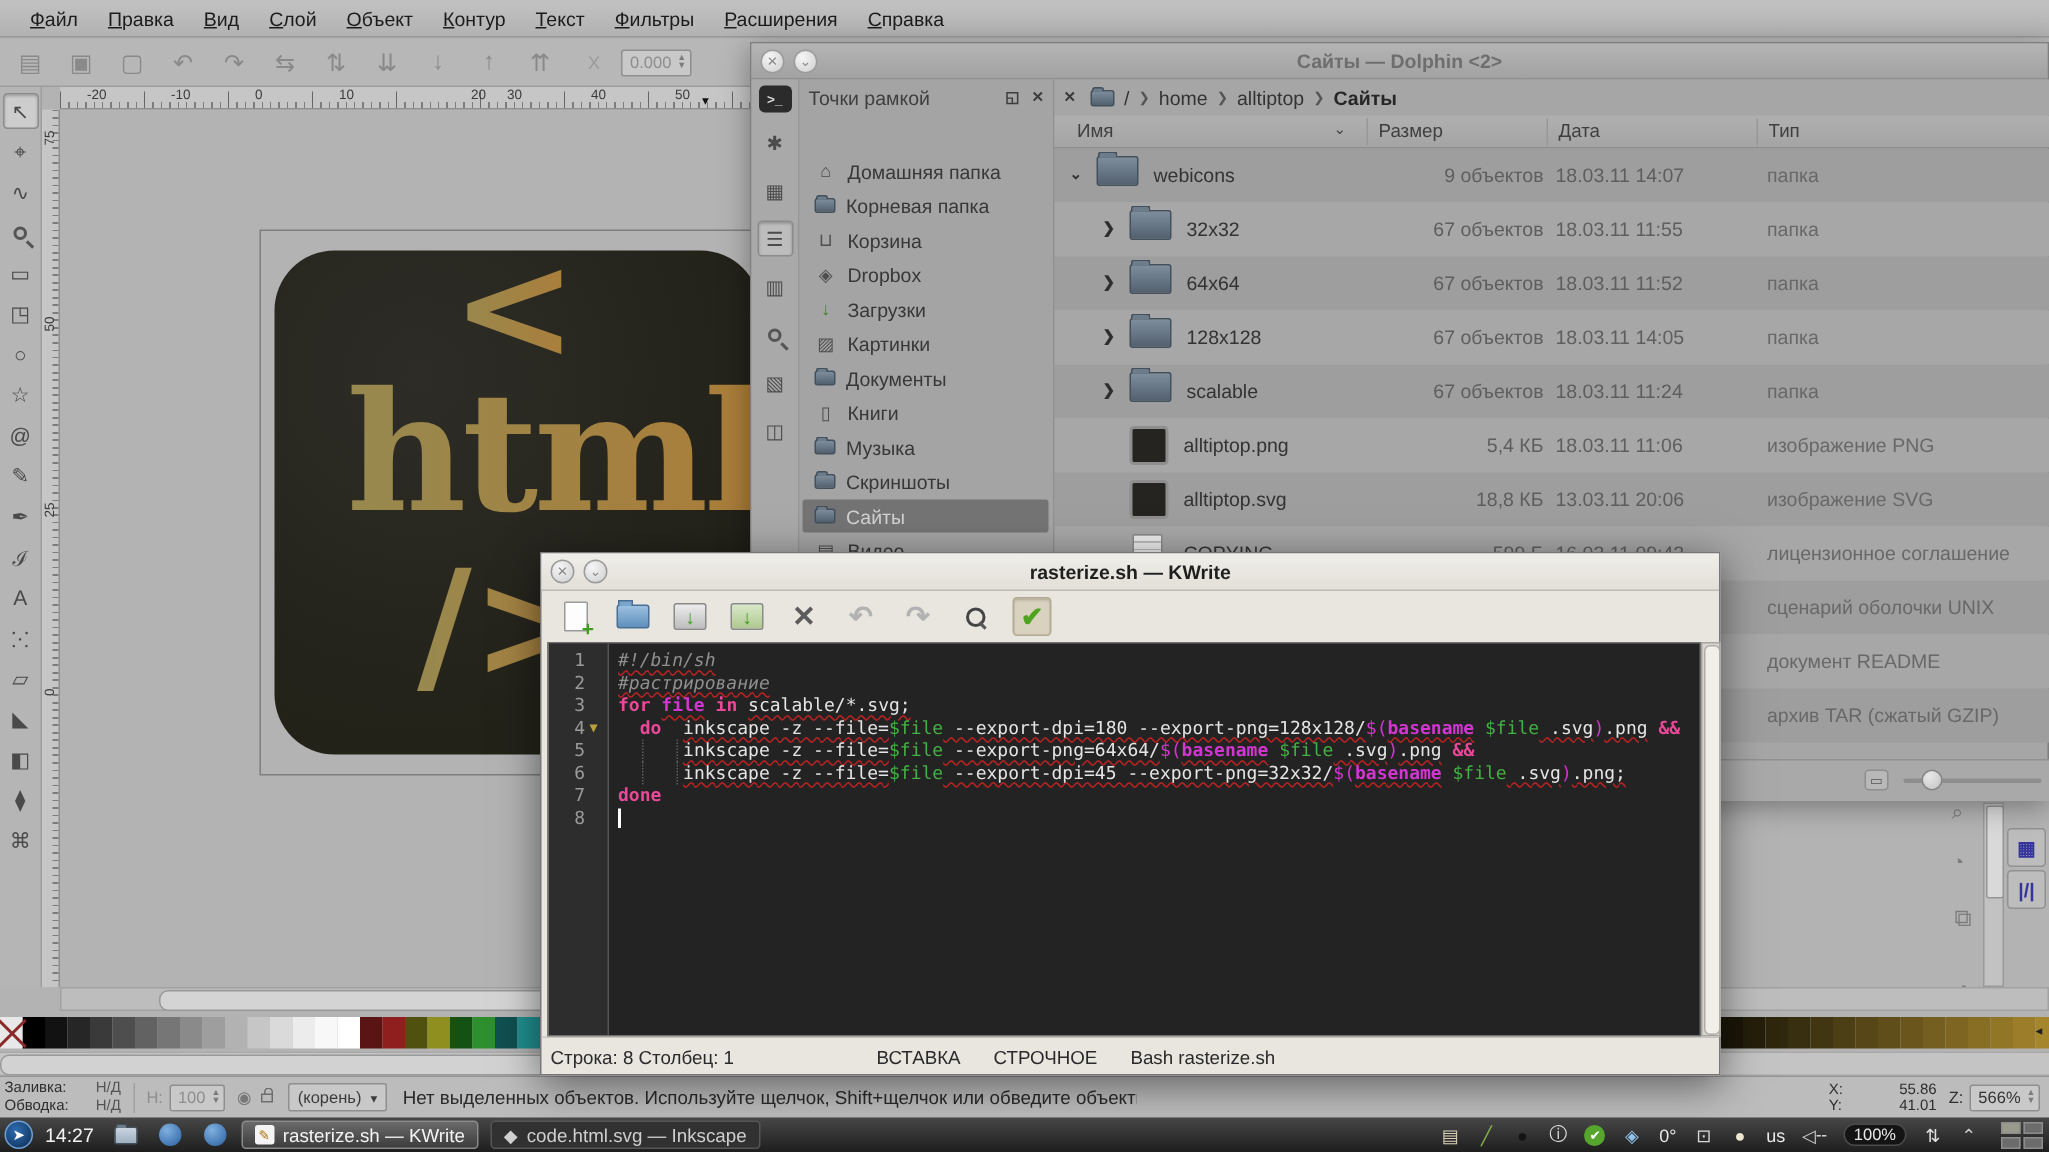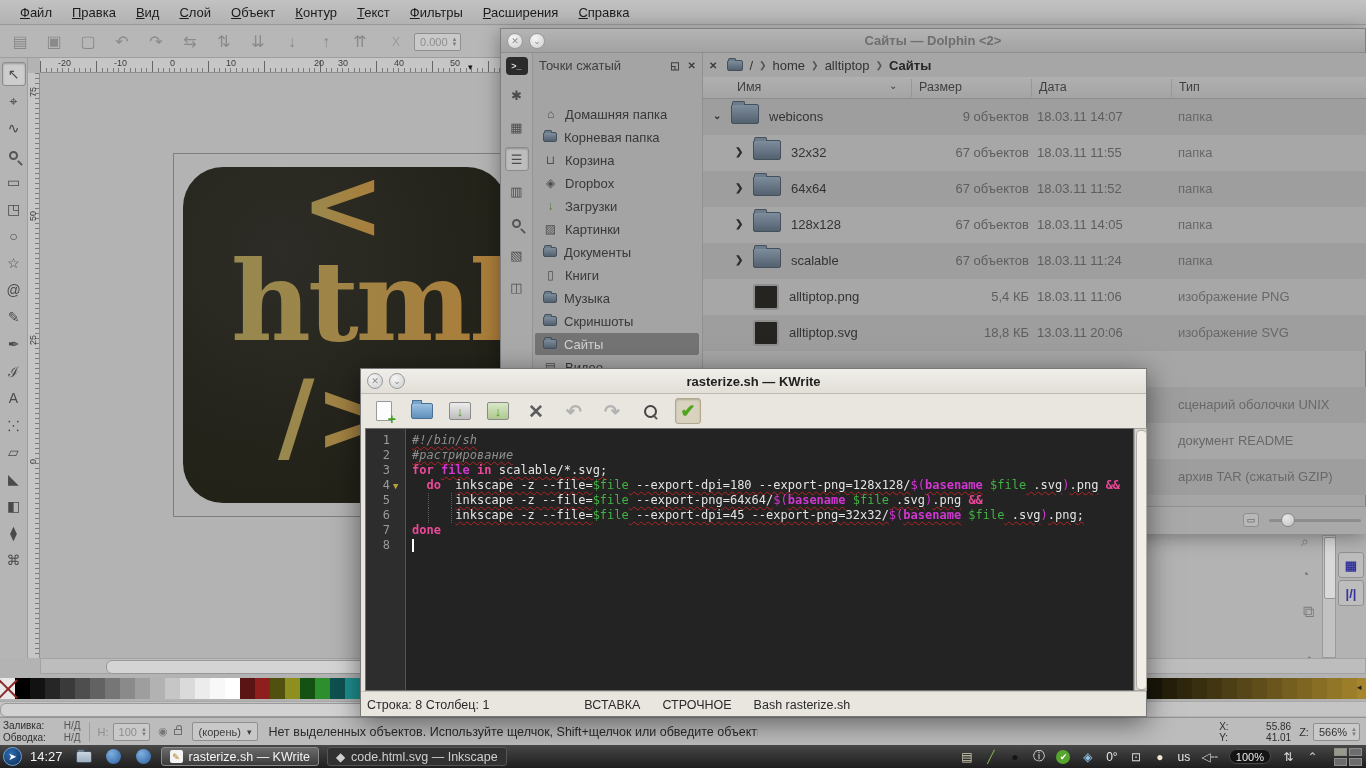--- a/index.html
+++ b/index.html
@@ -404,21 +404,21 @@
         <div class="sbi pressed" data-interactable="true">☰</div>
         <div class="sbi" data-interactable="true">▥</div>
         <div class="sbi" data-interactable="true">
           <span class="mag" data-interactable="false"></span>
         </div>
         <div class="sbi" data-interactable="true">▧</div>
         <div class="sbi" data-interactable="true">◫</div>
       </div>
     <div id="dplaces" class="abs" data-interactable="false">
       <div class="phead" data-interactable="false">
-        <span class="ttl" data-interactable="false">Точки сжатый</span>
+        <span class="ttl" data-interactable="false">Точки рамкой</span>
         <span class="pbtn" data-interactable="true" id="d-places-float">◱</span>
         <span class="pbtn" data-interactable="true" id="d-places-close">✕</span>
       </div>
       <div id="dplaces-items">
           <div class="pitem" data-interactable="true" style="top: 50px;">
             <span class="pglyph" data-interactable="false">⌂</span>
             <span data-interactable="false">Домашняя папка</span>
           </div>
           <div class="pitem" data-interactable="true" style="top: 73px;">
             <span class="fico fico-sm" data-interactable="false"></span>
@@ -477,21 +477,21 @@
           <span class="crumb" data-interactable="true">/</span>
           <span class="crumb-sep" data-interactable="false">❯</span>
           <span class="crumb" data-interactable="true">home</span>
           <span class="crumb-sep" data-interactable="false">❯</span>
           <span class="crumb" data-interactable="true">alltiptop</span>
           <span class="crumb-sep" data-interactable="false">❯</span>
           <span class="crumb last" data-interactable="true">Сайты</span>
         </span>
     </div>
     <div id="dhead" class="abs" data-interactable="false">
-      <span style="left:34px;" data-interactable="true">Имя</span>
+      <span style="left:15px;" data-interactable="true">Имя</span>
       <span style="left:186px;font-size:10px;" data-interactable="false">⌄</span>
       <span class="hsep" style="left:208px;"></span>
       <span style="left:216px;" data-interactable="true">Размер</span>
       <span class="hsep" style="left:328px;"></span>
       <span style="left:336px;" data-interactable="true">Дата</span>
       <span class="hsep" style="left:468px;"></span>
       <span style="left:476px;" data-interactable="true">Тип</span>
     </div>
     <div id="drows" class="abs" data-interactable="false">
         <div class="drow even" data-interactable="true" style="top: 0px;">
@@ -540,20 +540,27 @@
           <span class="sz" data-interactable="false">5,4 КБ</span>
           <span class="dt" data-interactable="false">18.03.11 11:06</span>
           <span class="tp" data-interactable="false">изображение PNG</span>
         </div>
         <div class="drow even" data-interactable="true" style="top: 216px;">
           <span class="imgico ric" data-interactable="false" style="left: 50px;"></span>
           <span class="nm" data-interactable="false" style="left: 86px;">alltiptop.svg</span>
           <span class="sz" data-interactable="false">18,8 КБ</span>
           <span class="dt" data-interactable="false">13.03.11 20:06</span>
           <span class="tp" data-interactable="false">изображение SVG</span>
+        </div>
+        <div class="drow odd" data-interactable="true" style="top: 252px;">
+          <span class="txtico ric" data-interactable="false" style="left: 52px;"></span>
+          <span class="nm" data-interactable="false" style="left: 86px;">COPYING</span>
+          <span class="sz" data-interactable="false">599 Б</span>
+          <span class="dt" data-interactable="false">16.03.11 09:42</span>
+          <span class="tp" data-interactable="false">лицензионное соглашение</span>
         </div>
         <div class="drow even" data-interactable="true" style="top: 288px;">
           <span class="tp" data-interactable="false">сценарий оболочки UNIX</span>
         </div>
         <div class="drow odd" data-interactable="true" style="top: 324px;">
           <span class="tp" data-interactable="false">документ README</span>
         </div>
         <div class="drow even" data-interactable="true" style="top: 360px;">
           <span class="tp" data-interactable="false">архив TAR (сжатый GZIP)</span>
         </div>

